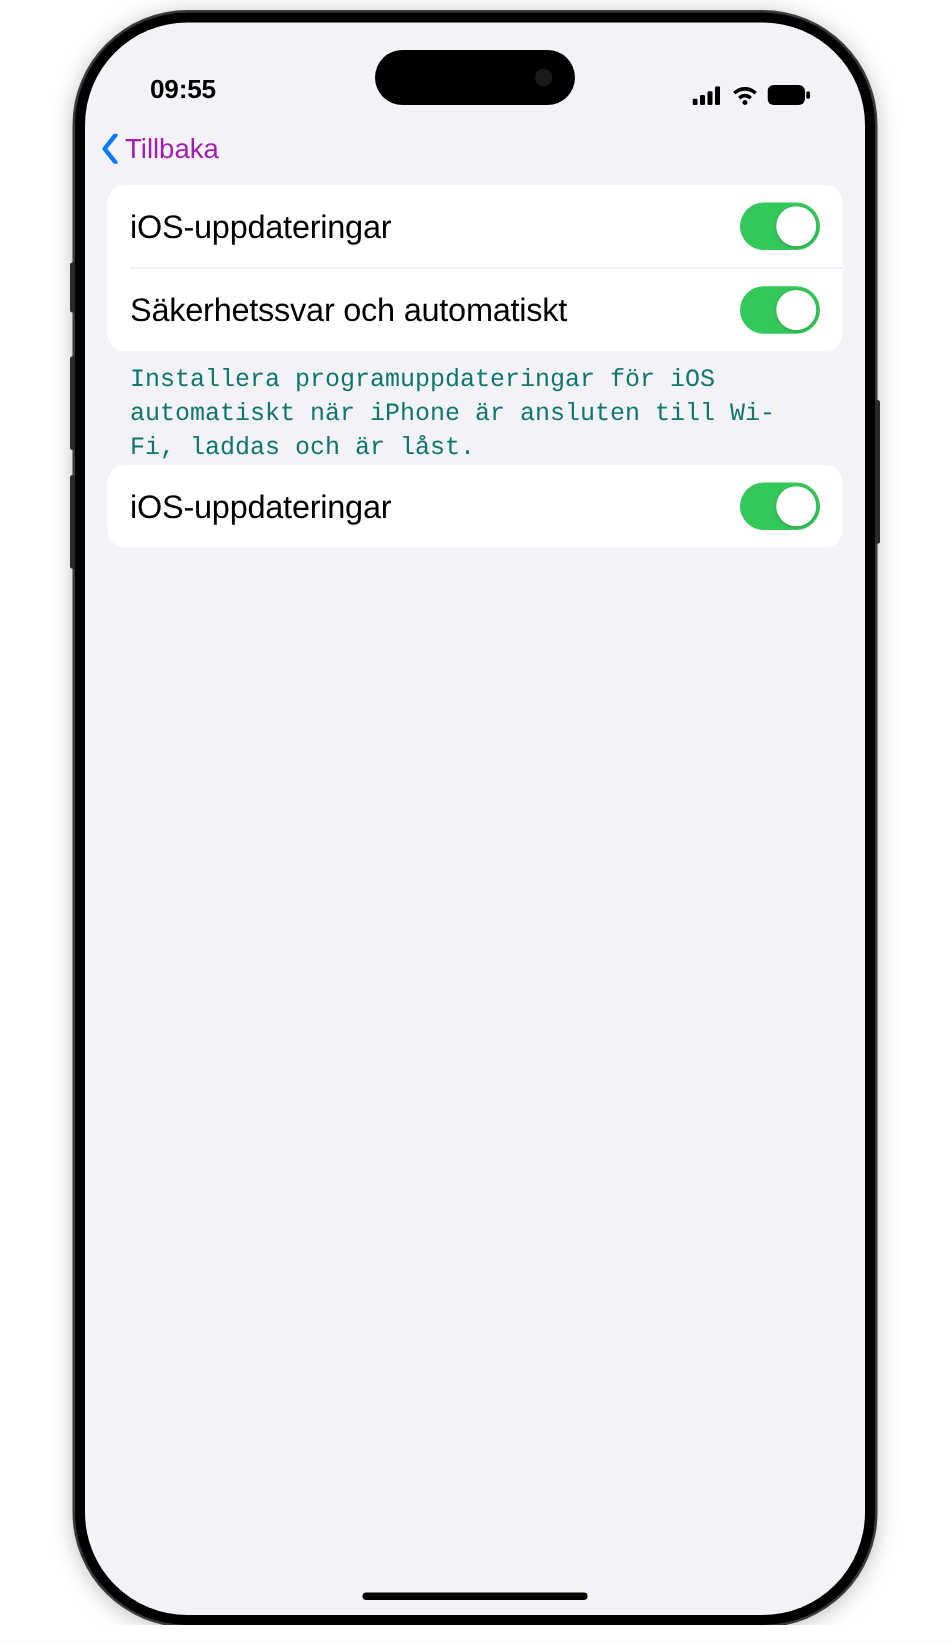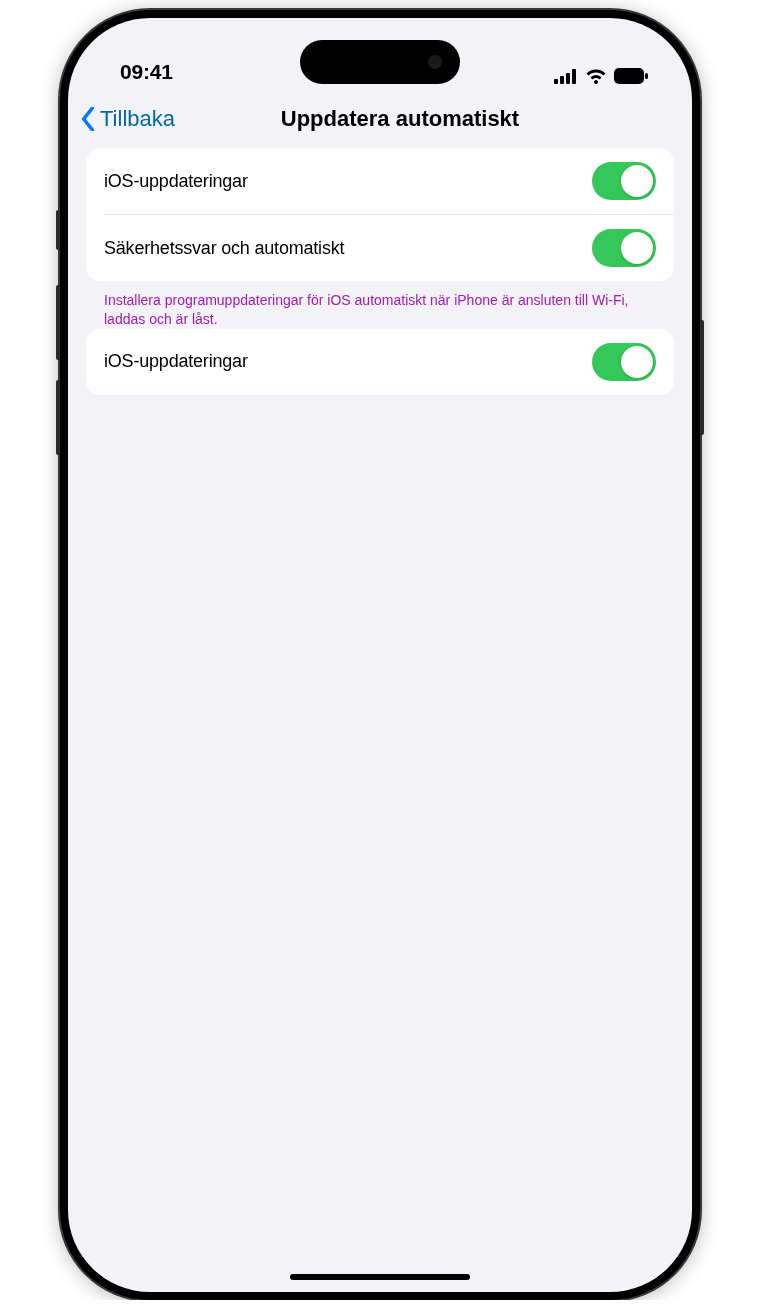--- a/index.html
+++ b/index.html
@@ -110,21 +110,21 @@
     .nav-bar {
       height: 58px;
       display: flex;
       align-items: center;
       padding: 0 12px;
       position: relative;
     }
     .back-button {
       display: flex;
       align-items: center;
-      color: #0369a1;
+      color: #a21caf;
       font-size: 22px;
       gap: 4px;
       z-index: 2;
     }
     .back-chevron {
       width: 16px;
       height: 24px;
     }
     .nav-title {
       position: absolute;
@@ -160,29 +160,30 @@
       justify-content: space-between;
       padding: 14px 18px 14px 18px;
       min-height: 58px;
     }
     .list-row + .list-row {
       border-top: 1px solid #e5e5ea;
       margin-left: 18px;
       padding-left: 0;
     }
     .row-label {
-      font-size: 18px;
+      font-size: 26px;
       color: #000;
       letter-spacing: -0.2px;
     }
     .section-footer {
-      font-size: 14px;
-      color: #a21caf;
+      font-size: 20px;
+      color: #0f766e;
       padding: 10px 18px 0 18px;
       line-height: 1.35;
+      font-family: Liberation Mono, monospace;
     }
     .toggle {
       width: 64px;
       height: 38px;
       background: #34c759;
       border-radius: 20px;
       position: relative;
       flex-shrink: 0;
     }
     .toggle::after {
@@ -213,21 +214,21 @@
 <div class="device-frame">
   <div class="side-button-left-1"></div>
   <div class="side-button-left-2"></div>
   <div class="side-button-left-3"></div>
   <div class="side-button-right"></div>
 
   <div class="device-inner">
     <div class="notch"></div>
 
     <div class="status-bar">
-      <div class="status-time">09:41</div>
+      <div class="status-time">09:55</div>
       <div class="status-icons">
         <svg width="24" height="15" viewBox="0 0 24 15">
           <rect x="0" y="10" width="4" height="5" rx="1" fill="#000"></rect>
           <rect x="6" y="7" width="4" height="8" rx="1" fill="#000"></rect>
           <rect x="12" y="4" width="4" height="11" rx="1" fill="#000"></rect>
           <rect x="18" y="0" width="4" height="15" rx="1" fill="#000"></rect>
         </svg>
         <svg width="22" height="16" viewBox="0 0 22 16">
           <path d="M11 16 C12 16 13 15 13 14 C13 13 12 12 11 12 C10 12 9 13 9 14 C9 15 10 16 11 16 Z" fill="#000"></path>
           <path d="M5.5 9.5 C7 8 9 7 11 7 C13 7 15 8 16.5 9.5 L14.5 11.5 C13.5 10.5 12.3 10 11 10 C9.7 10 8.5 10.5 7.5 11.5 Z" fill="#000"></path>
@@ -240,21 +241,20 @@
       </div>
     </div>
 
     <div class="nav-bar">
       <div class="back-button">
         <svg class="back-chevron" viewBox="0 0 12 22">
           <path d="M10 1 L2 11 L10 21" stroke="#007aff" stroke-width="3.2" fill="none" stroke-linecap="round" stroke-linejoin="round"></path>
         </svg>
         <span>Tillbaka</span>
       </div>
-      <div class="nav-title">Uppdatera automatiskt</div>
     </div>
 
     <div class="content">
 
       <div class="list-group">
         <div class="list-row">
           <span class="row-label">iOS-uppdateringar</span>
           <div class="toggle"></div>
         </div>
         <div class="list-row">

